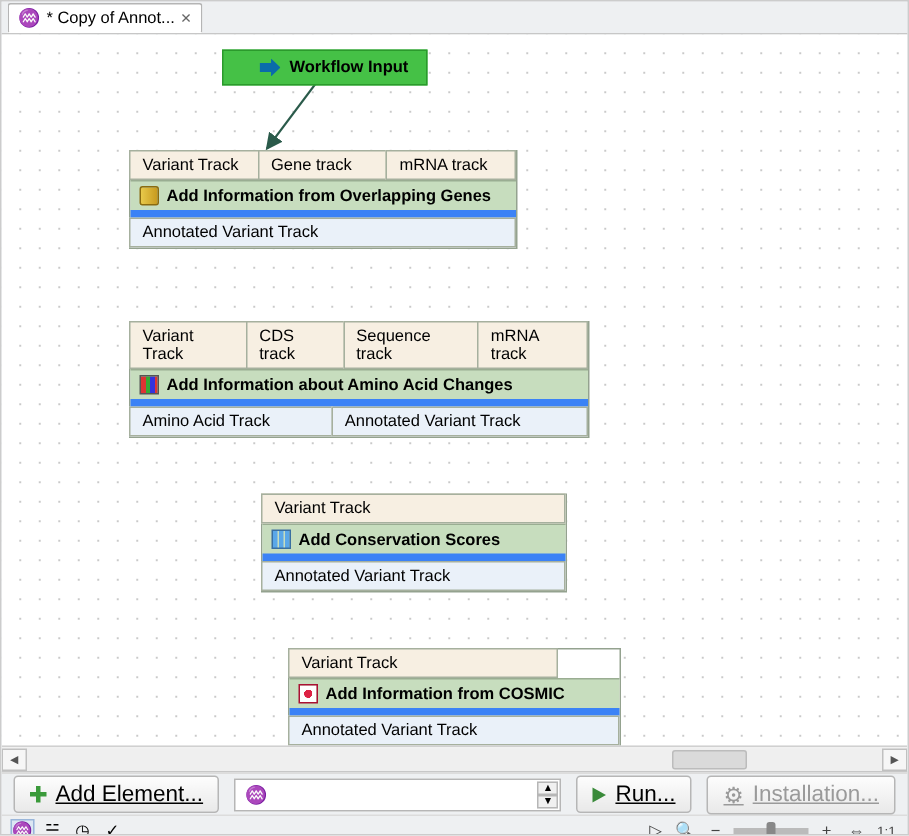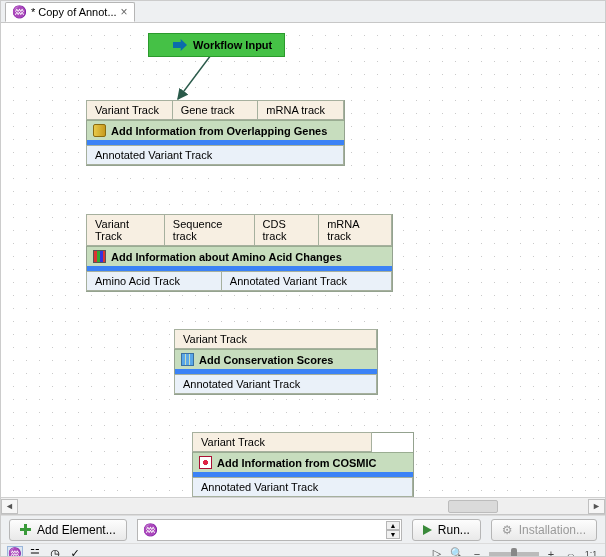--- a/index.html
+++ b/index.html
@@ -113,22 +113,23 @@
     background: #eef0f2;
   }
   .btnwin {
     background: linear-gradient(#fdfdfd,#e9e9e9);
     border: 1px solid #b6b6b6;
     border-radius: 3px;
     padding: 3px 10px;
     display: inline-flex;
     align-items: center;
     gap: 6px;
-    font-size: 12px;
+    font-size: 15px;
     cursor: pointer;
+    text-decoration: underline;
   }
   .btnwin.disabled { color: #9a9a9a; }
   .msgbox {
     flex: 1;
     background: #fff;
     border: 1px solid #b6b6b6;
     height: 22px;
     display: flex;
     align-items: center;
     padding: 0 6px;
@@ -222,22 +223,22 @@
       <span>Add Information from Overlapping Genes</span>
     </div>
     <div class="row">
       <div class="cell out" style="flex:1">Annotated Variant Track</div>
     </div>
   </div>
 
   <div class="node" style="left:85px; top:191px; width:307px;">
     <div class="row">
       <div class="cell">Variant Track</div>
+      <div class="cell">CDS track</div>
       <div class="cell">Sequence track</div>
-      <div class="cell">CDS track</div>
       <div class="cell">mRNA track</div>
     </div>
     <div class="titlebar">
       <span class="mini mini-aa"></span>
       <span>Add Information about Amino Acid Changes</span>
     </div>
     <div class="row">
       <div class="cell out" style="flex:1">Amino Acid Track</div>
       <div class="cell out" style="flex:1.3">Annotated Variant Track</div>
     </div>

